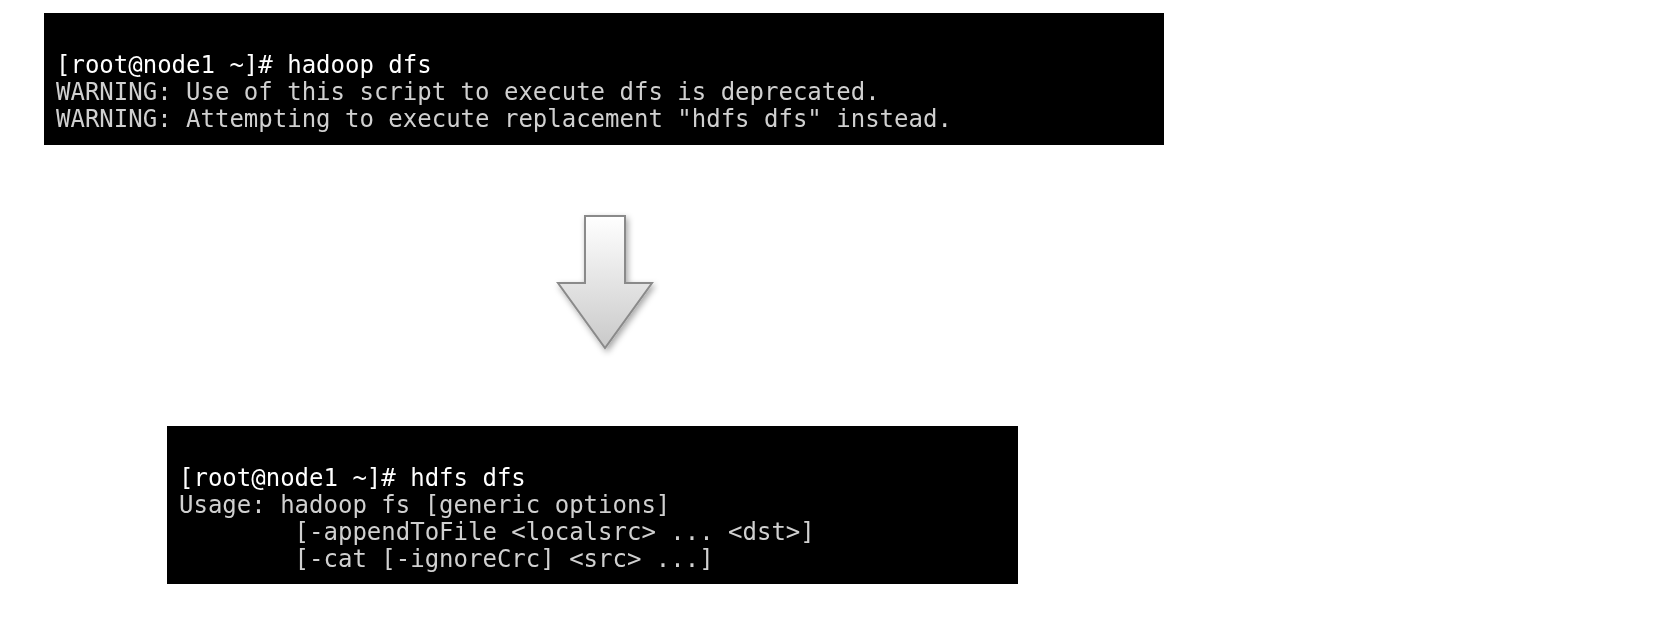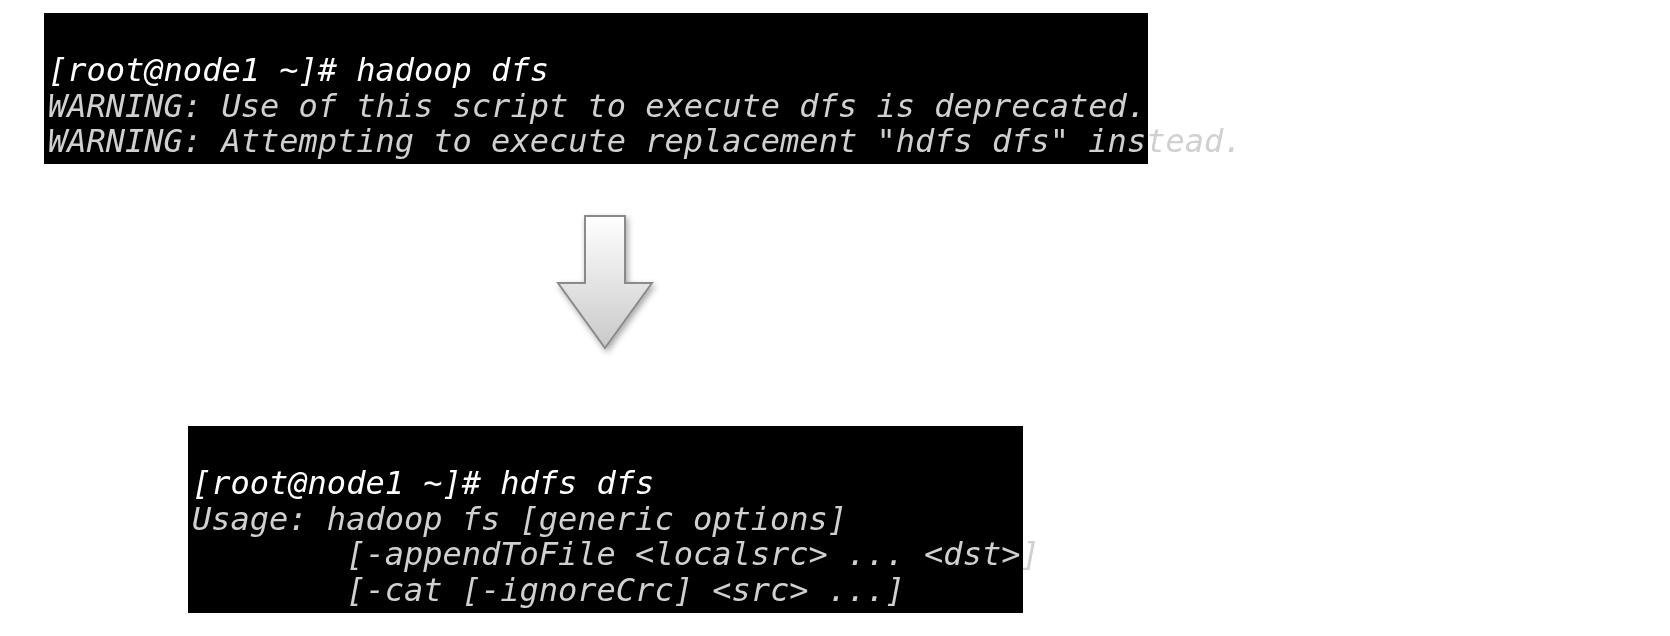--- a/index.html
+++ b/index.html
@@ -6,37 +6,36 @@
     margin: 0;
     padding: 0;
     width: 1670px;
     height: 636px;
     background: #ffffff;
     font-family: "DejaVu Sans Mono", "Liberation Mono", "Courier New", monospace;
   }
   .terminal {
     background: #000000;
     color: #d8d8d8;
-    font-size: 32px;
+    font-size: 24px;
     line-height: 1.12;
     white-space: pre;
-    padding: 4px;
+    padding: 12px;
     display: inline-block;
-    font-style: italic;
   }
   .term1 {
     position: absolute;
     top: 13px;
     left: 44px;
     width: 1096px;
   }
   .term2 {
     position: absolute;
     top: 426px;
-    left: 188px;
+    left: 167px;
     width: 827px;
   }
   .prompt { color: #ffffff; }
   .output { color: #d0d0d0; }
   .arrow-wrap {
     position: absolute;
     top: 205px;
     left: 545px;
     width: 120px;
     height: 155px;

